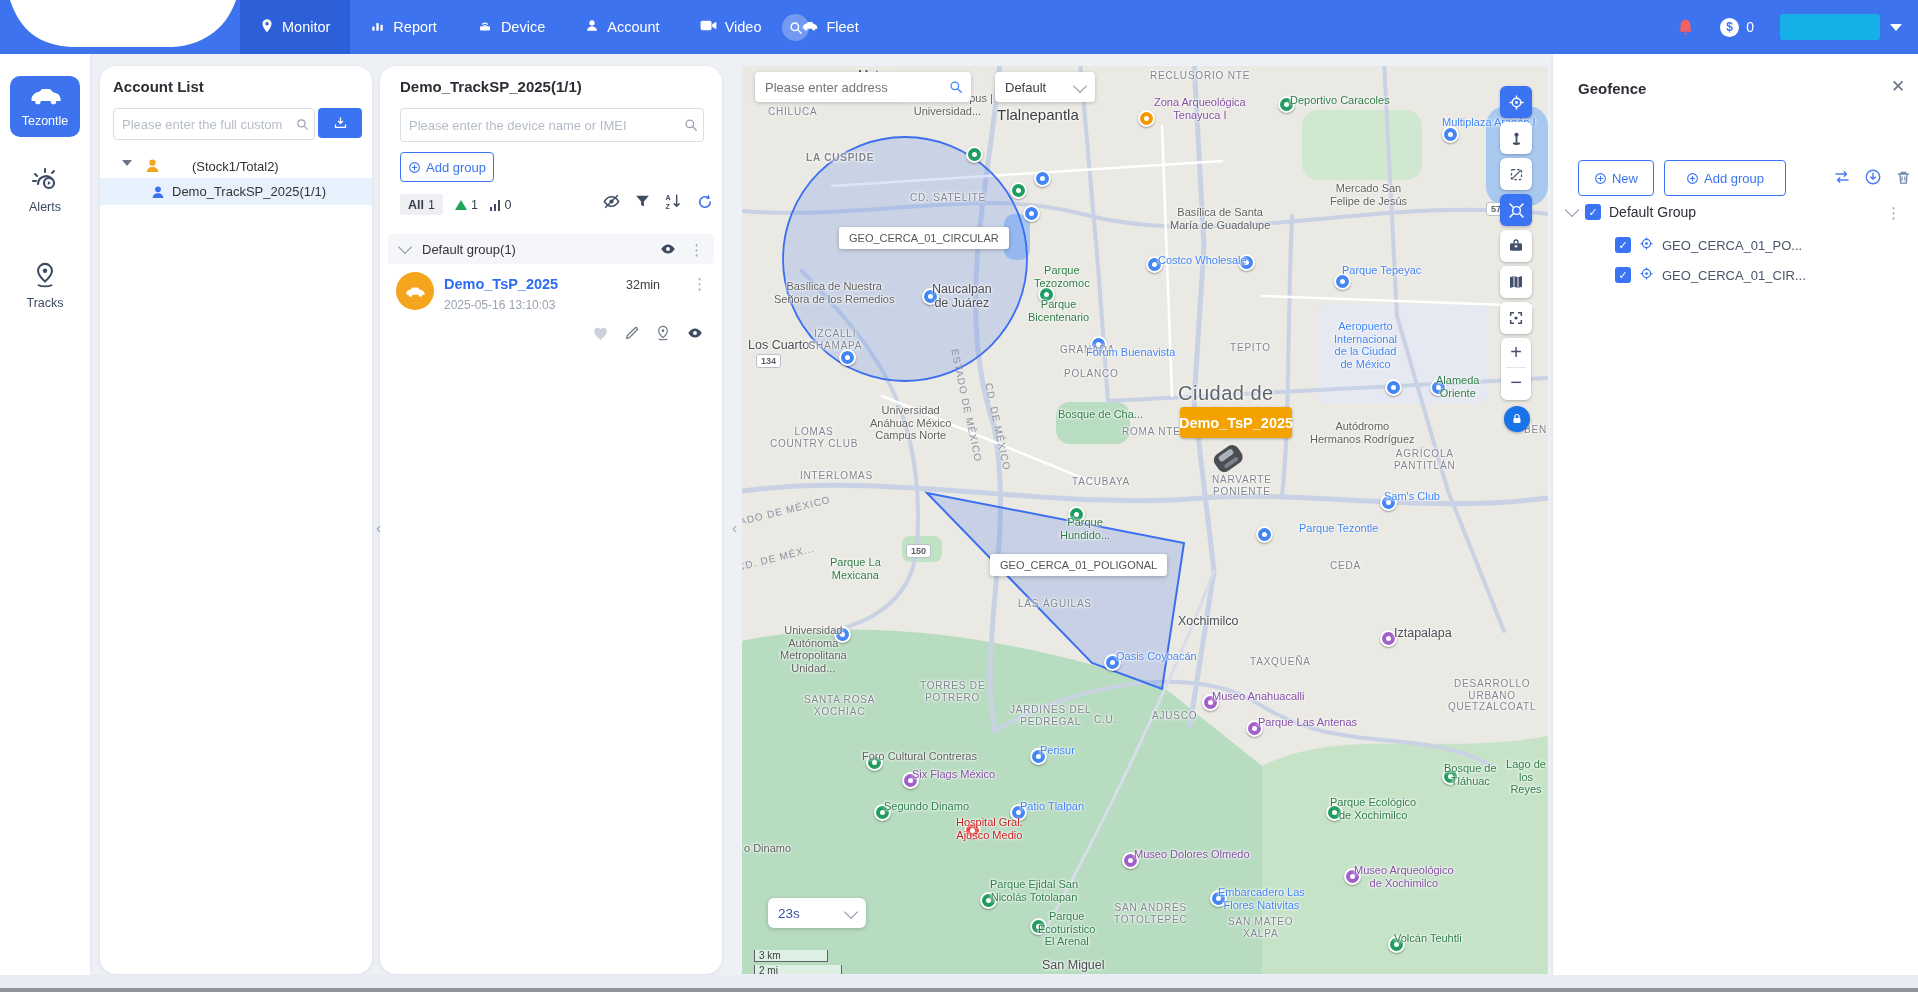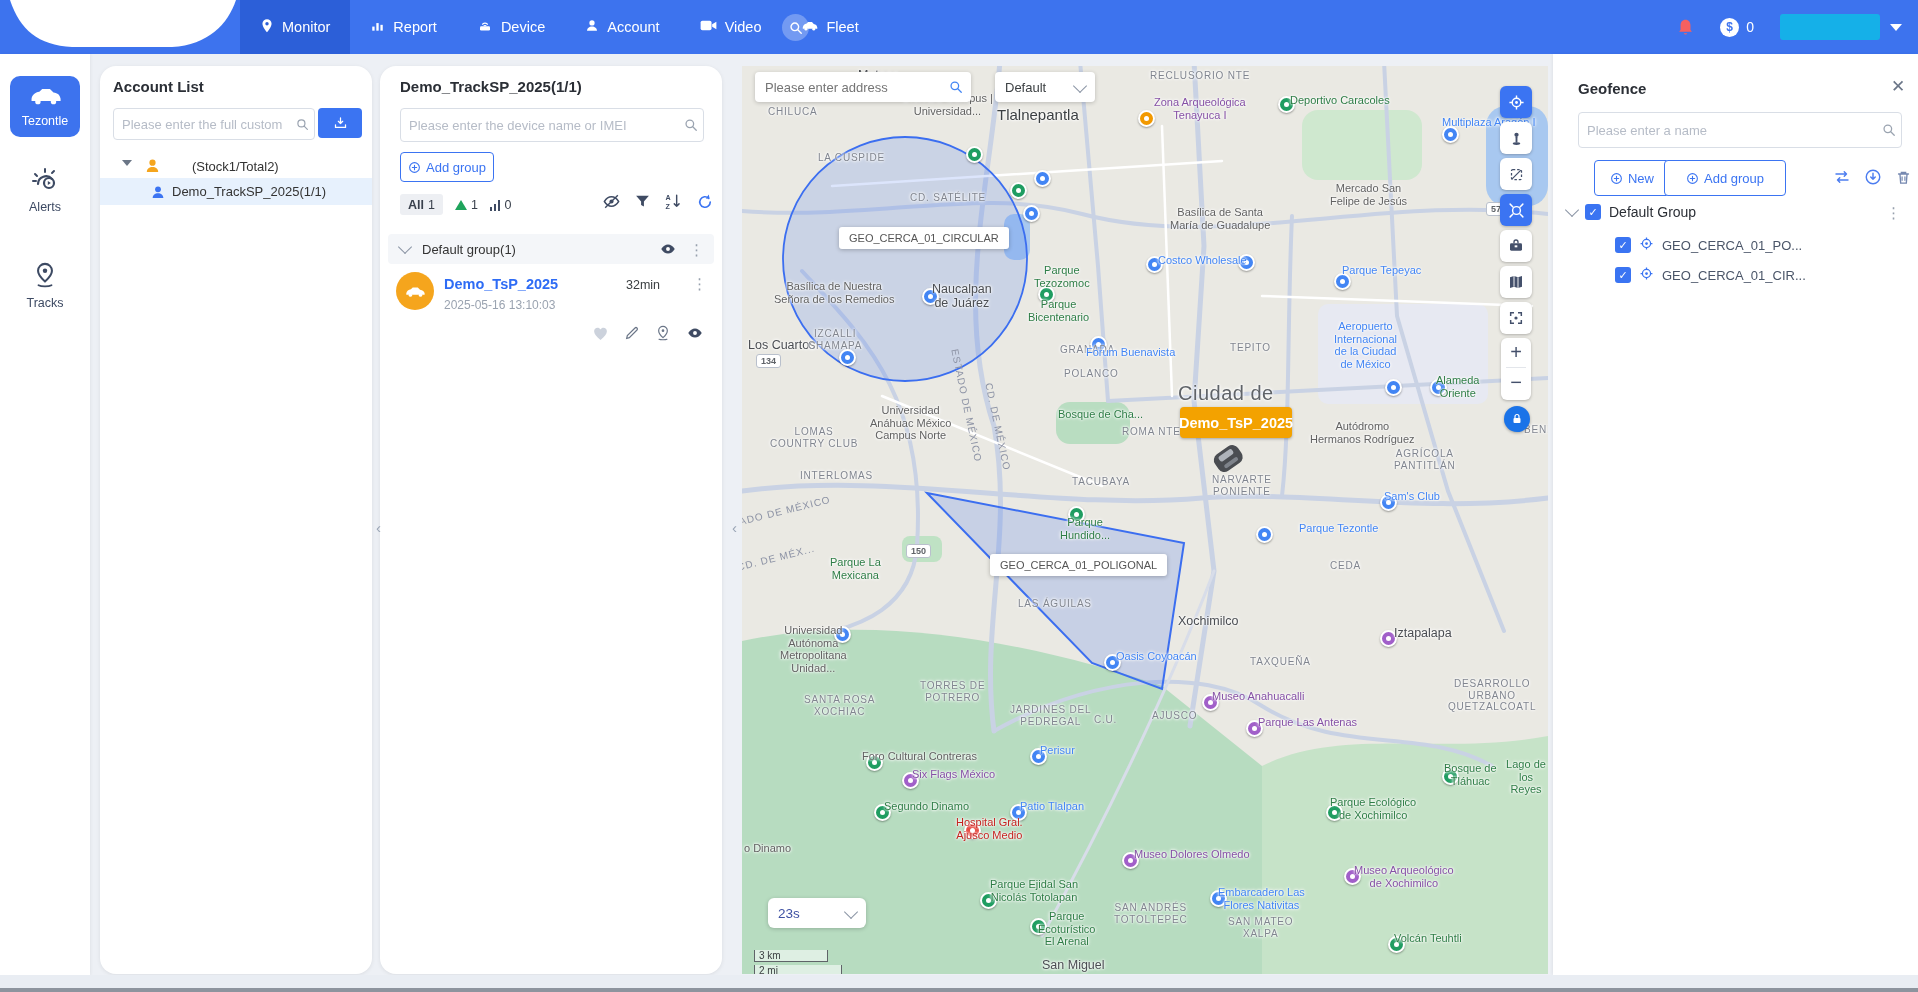--- a/index.html
+++ b/index.html
@@ -411,21 +411,21 @@
         <span class="place city-sm" style="left: 116px; top: 2px;">Mateos</span>
         <span class="place area" style="left: 408px; top: 4px;">RECLUSORIO NTE</span>
         <span class="place area" style="left: 26px; top: 40px;">CHILUCA</span>
         <span class="place poi" style="left: 160px; top: 26px;">UNITEC Campus |
 Universidad...</span>
         <span class="place museum" style="left: 412px; top: 30px;">Zona Arqueológica
 Tenayuca I</span>
         <span class="place park" style="left: 548px; top: 28px;">Deportivo Caracoles</span>
         <span class="place blue" style="left: 700px; top: 50px;">Multiplaza Aragón I</span>
         <span class="place city" style="left: 255px; top: 40px;">Tlalnepantla</span>
-        <span class="place area" style="left: 76px; top: 86px;">LA CUSPIDE</span>
+        <span class="place area" style="left: 64px; top: 86px; font-weight: bold;">LA CUSPIDE</span>
         <span class="place area" style="left: 168px; top: 126px;">CD. SATÉLITE</span>
         <span class="place poi" style="left: 428px; top: 140px;">Basílica de Santa
 María de Guadalupe</span>
         <span class="place poi" style="left: 588px; top: 116px;">Mercado San
 Felipe de Jesús</span>
         <span class="place blue" style="left: 600px; top: 198px;">Parque Tepeyac</span>
         <span class="place city-sm" style="left: 190px; top: 216px;">Naucalpan
 de Juárez</span>
         <span class="place poi" style="left: 32px; top: 214px;">Basílica de Nuestra
 Señora de los Remedios</span>
@@ -621,30 +621,21 @@
       <span>23s</span>
       <span class="caret-down" style="margin-top:-3px;"></span>
     </div>
     <div id="scale-km" class="scalebar">3 km</div>
     <div id="scale-mi" class="scalebar">2 mi</div>
   </div>
 
   <div id="geo-panel">
     <div class="panel-title abs" style="left:25px;top:26px;">Geofence</div>
     <span class="abs icx" style="left:338px;top:22px;font-size:17px;color:#6b7688;">✕</span>
-    <div class="search-box" style="left:25px;top:58px;width:322px;height:34px;">
-      <input placeholder="Please enter a name" style="">
-      <span class="qicon">
-        <svg width="14" height="14" viewBox="0 0 24 24">
-            <circle cx="10" cy="10" r="6.5" fill="none" stroke="#9aa3b0" stroke-width="2.2"></circle>
-            <line x1="15" y1="15" x2="21" y2="21" stroke="#9aa3b0" stroke-width="2.2" stroke-linecap="round"></line>
-          </svg>
-      </span>
-    </div>
-    <div class="btn-outline" style="left:25px;top:106px;width:74px;height:34px;margin-left:16px;">
+    <div class="btn-outline" style="left:25px;top:106px;width:74px;height:34px;">
       <svg width="13" height="13" viewBox="0 0 24 24">
           <circle cx="12" cy="12" r="9" fill="none" stroke="#3b74f2" stroke-width="2"></circle>
           <path d="M12 8v8M8 12h8" stroke="#3b74f2" stroke-width="2" stroke-linecap="round"></path>
         </svg>
       <span>New</span>
     </div>
     <div class="btn-outline" style="left:111px;top:106px;width:120px;height:34px;">
       <svg width="13" height="13" viewBox="0 0 24 24">
           <circle cx="12" cy="12" r="9" fill="none" stroke="#3b74f2" stroke-width="2"></circle>
           <path d="M12 8v8M8 12h8" stroke="#3b74f2" stroke-width="2" stroke-linecap="round"></path>

